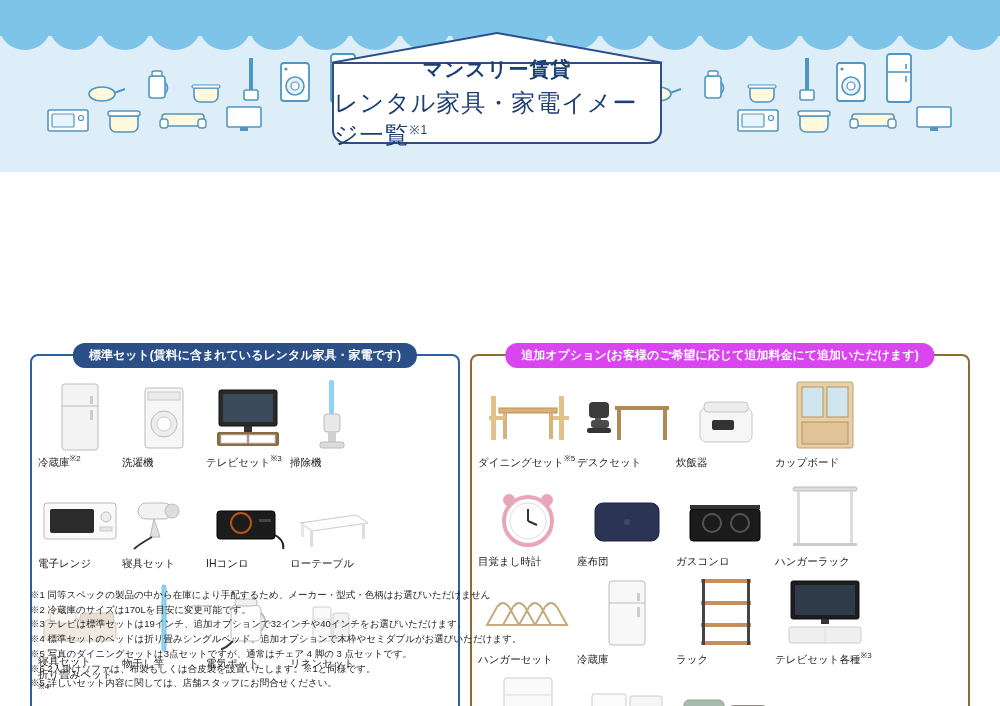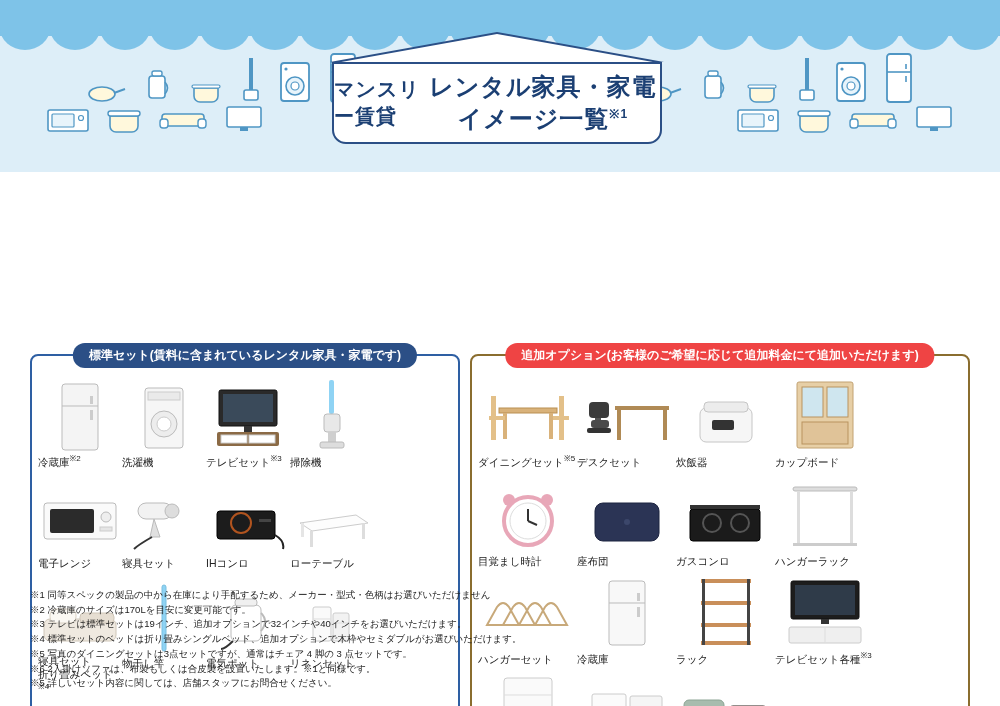--- a/index.html
+++ b/index.html
@@ -49,21 +49,21 @@
     position: absolute;
     left: 332px;
     top: 62px;
     width: 330px;
     height: 82px;
     background: #ffffff;
     border: 2px solid #2b4f86;
     border-radius: 0 0 14px 14px;
     box-sizing: border-box;
     display: flex;
-    flex-direction: row;
+    flex-direction: column;
     align-items: center;
     justify-content: center;
     gap: 4px;
   }
   .header-title-wrap:before {
     content: "";
     position: absolute;
     top: -28px;
     left: 50%;
     margin-left: -166px;
@@ -83,23 +83,22 @@
   }
   .title-line1 {
     font-size: 20px;
     color: #1b3f73;
     font-weight: bold;
     letter-spacing: 1px;
   }
   .title-line2 {
     font-size: 24px;
     color: #1b3f73;
-    font-weight: bold;
+    font-weight: normal;
     letter-spacing: 1px;
-    text-align: center;
   }
   .title-line2 .note { font-size: 12px; vertical-align: super; }
 
   .icon-row {
     position: absolute;
     top: 52px;
     display: flex;
     align-items: flex-end;
     gap: 16px;
   }
@@ -136,21 +135,21 @@
     left: 50%;
     transform: translateX(-50%);
     background: #2b4f86;
     color: #fff;
     font-size: 12px;
     font-weight: bold;
     padding: 4px 16px;
     border-radius: 12px;
     white-space: nowrap;
   }
-  .panel-title.gold { background: #ef4444; }
+  .panel-title.gold { background: #d946ef; }
 
   #panel-standard { left: 30px; top: 182px; width: 430px; height: 400px; border-color: #2e5fa3; }
   #panel-optional { left: 470px; top: 182px; width: 500px; height: 360px; border-color: #8a6d2f; }
 
   .grid {
     display: flex;
     flex-wrap: wrap;
     padding: 18px 6px 4px 6px;
     box-sizing: border-box;
   }

